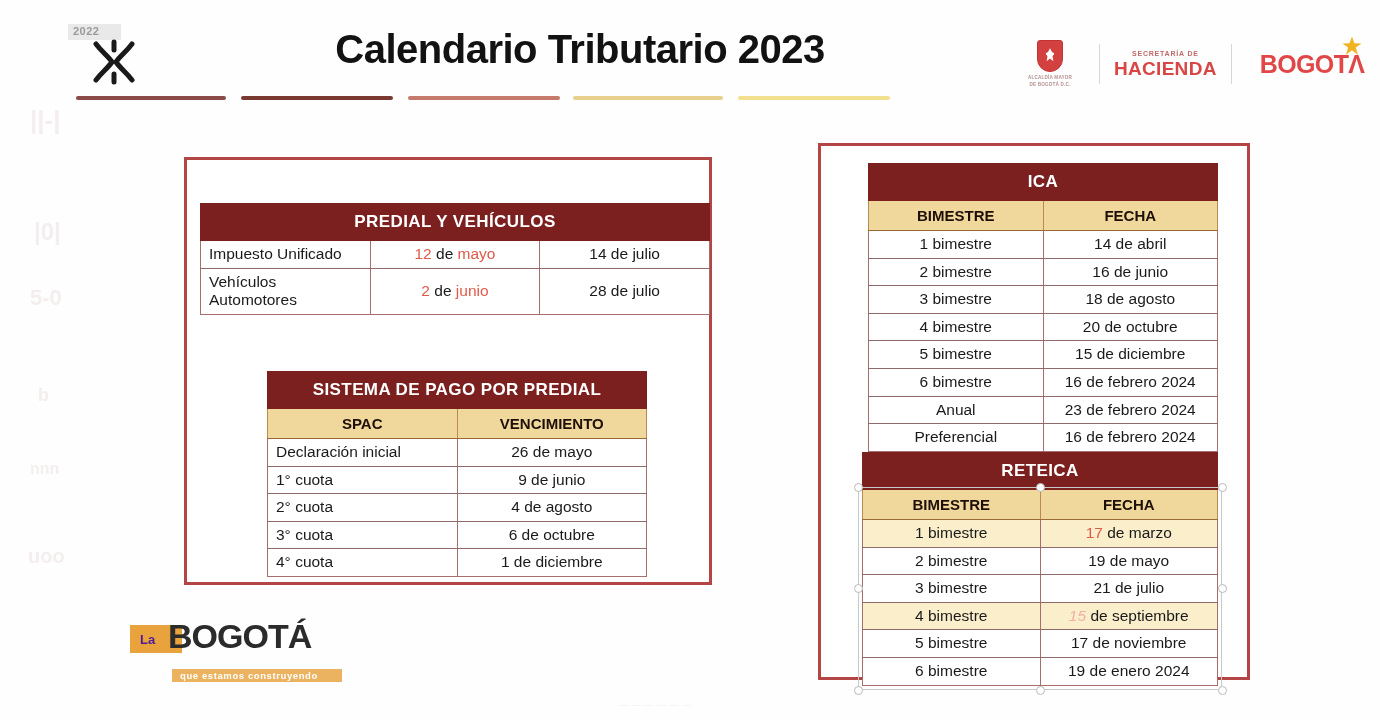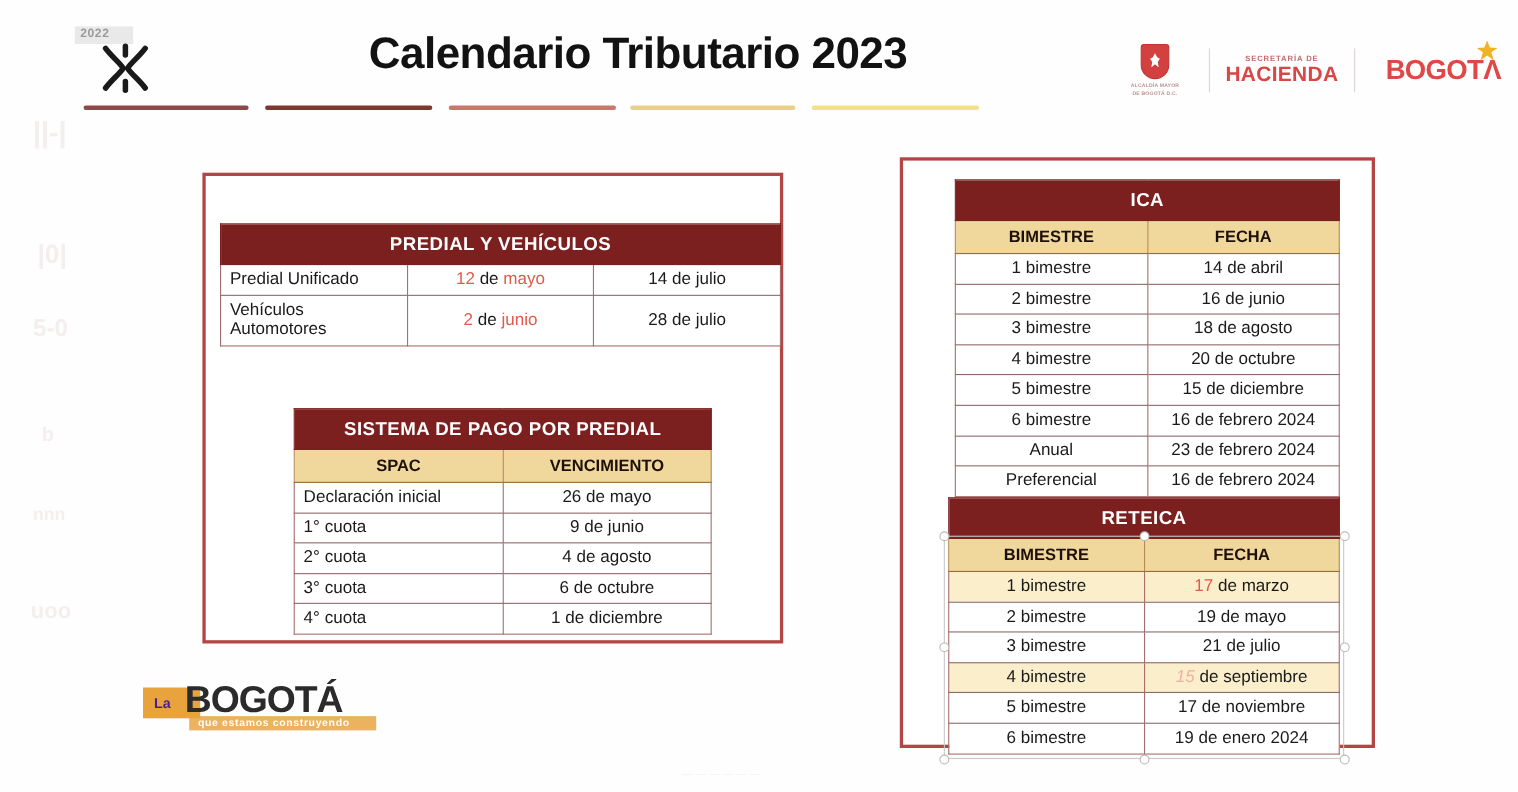--- a/index.html
+++ b/index.html
@@ -118,21 +118,21 @@
   .bl-la {
     position: absolute; left: 0; top: 8px; width: 52px; height: 28px;
     background: #e8a33d;
   }
   .bl-la span { position: absolute; left: 10px; top: 7px; font-size: 13px; font-weight: 700; color: #4c1d95; }
   .bl-word {
     position: absolute; left: 38px; top: 0; font-size: 34px; font-weight: 700;
     color: #2b2b2b; letter-spacing: -1px;
   }
   .bl-sub {
-    position: absolute; left: 42px; top: 34px; width: 170px; height: 13px;
+    position: absolute; left: 42px; top: 52px; width: 170px; height: 13px;
     background: #e8a33d; opacity: .82;
   }
   .bl-sub span { position: absolute; left: 8px; top: 1px; font-size: 9.5px; font-weight: 700; color: #ffffff; letter-spacing: .6px; }
 </style>
 </head>
 <body>
 
 <div class="page">
 
   <div class="ghost" style="left:30px;top:105px;font-size:26px;">||-|</div>
@@ -189,21 +189,21 @@
 
   <div class="tbl-wrap" id="tbl-predial">
     <table class="tbl">
       <thead>
         <tr class="title-row">
           <th colspan="3">PREDIAL Y VEHÍCULOS</th>
         </tr>
       </thead>
       <tbody id="predial-body">
           <tr>
-            <td class="c-left">Predial Unificado</td>
+            <td class="c-left">Impuesto Unificado</td>
             <td class="c-center"><span class="red">12</span><span class="dark"> de </span><span class="red">mayo</span></td>
             <td class="c-center">14 de julio</td>
           </tr>
           <tr>
             <td class="c-left">Vehículos<br>Automotores</td>
             <td class="c-center"><span class="red">2</span><span class="dark"> de </span><span class="red">junio</span></td>
             <td class="c-center">28 de julio</td>
           </tr>
         </tbody>
     </table>

